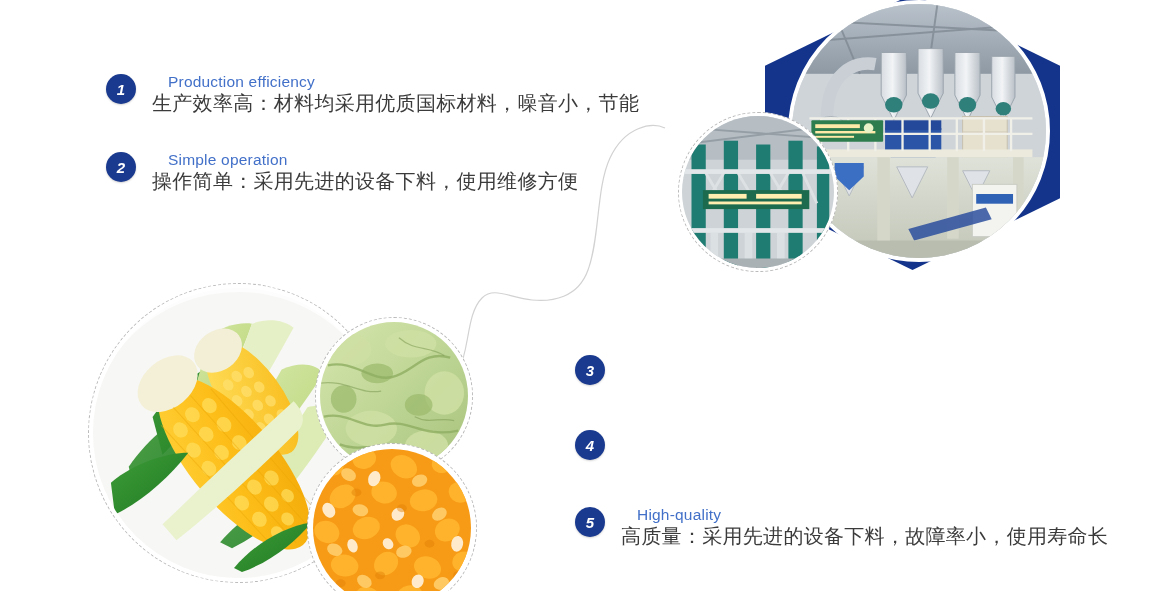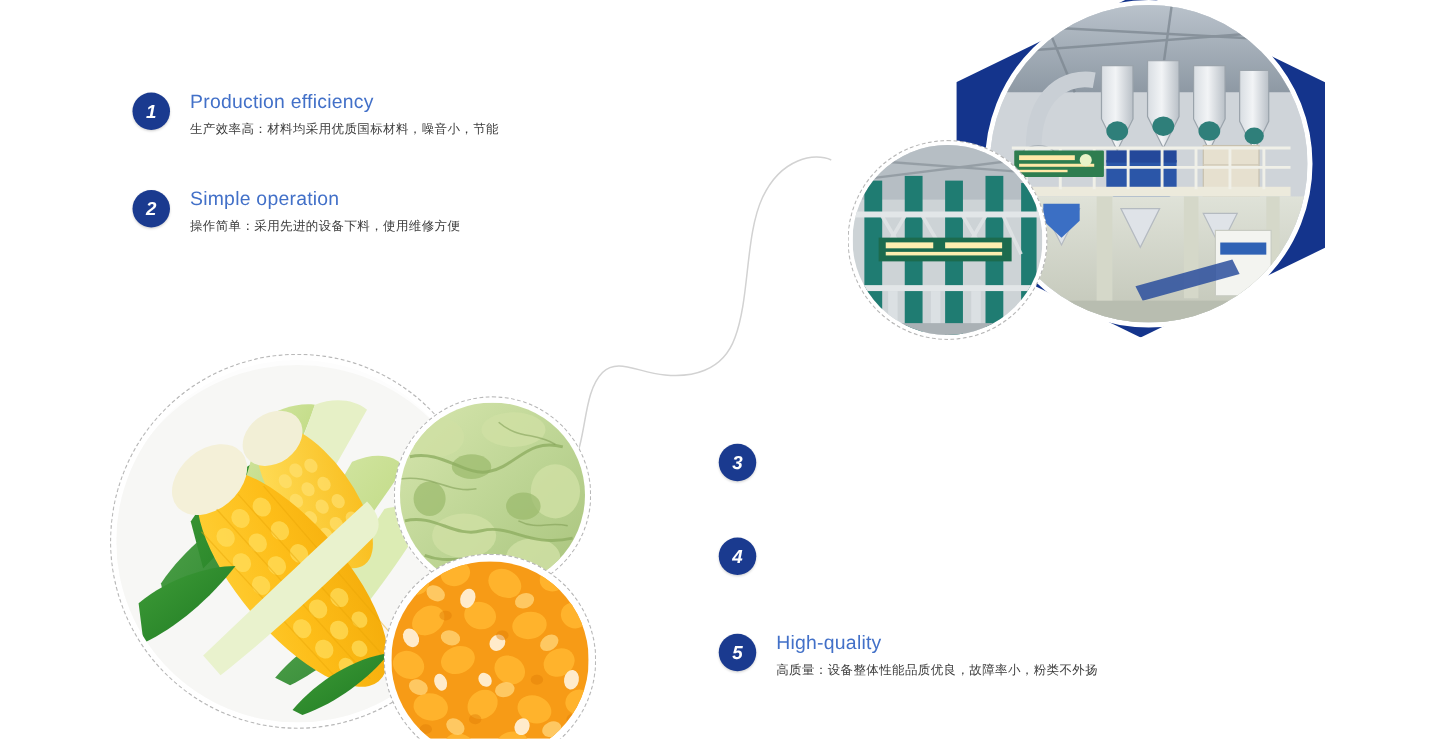--- a/index.html
+++ b/index.html
@@ -41,26 +41,26 @@
   }
   .feature-text{
     margin-left:16px;
     white-space:nowrap;
   }
   .feature-en{
     color:#4270c8;
     font-size:15.5px;
     line-height:20px;
     letter-spacing:.2px;
-    margin:0 0 1px 0;
+    margin:0 0 1px 16px;
     font-weight:400;
   }
   .feature-cn{
     color:#3b3b3b;
-    font-size:10px;
+    font-size:20px;
     line-height:21px;
     margin:0;
     font-family:"DejaVu Sans","Liberation Sans",sans-serif;
     letter-spacing:.3px;
   }
 
   
   #item-1{left:106px;top:72px;}
   #item-2{left:106px;top:150px;}
   
@@ -551,17 +551,17 @@
   <div class="feature-item" id="item-4">
     <div class="badge">4</div>
     <div class="feature-text">
     </div>
   </div>
 
   <div class="feature-item" id="item-5">
     <div class="badge">5</div>
     <div class="feature-text">
       <p class="feature-en">High-quality</p>
-      <p class="feature-cn">高质量：设备整体性能品质优良，故障率小，粉类不外扬</p>
+      <p class="feature-cn">高质量：采用先进的设备下料，故障率小，使用寿命长</p>
     </div>
   </div>
 
 </div>
 
 </body></html>

